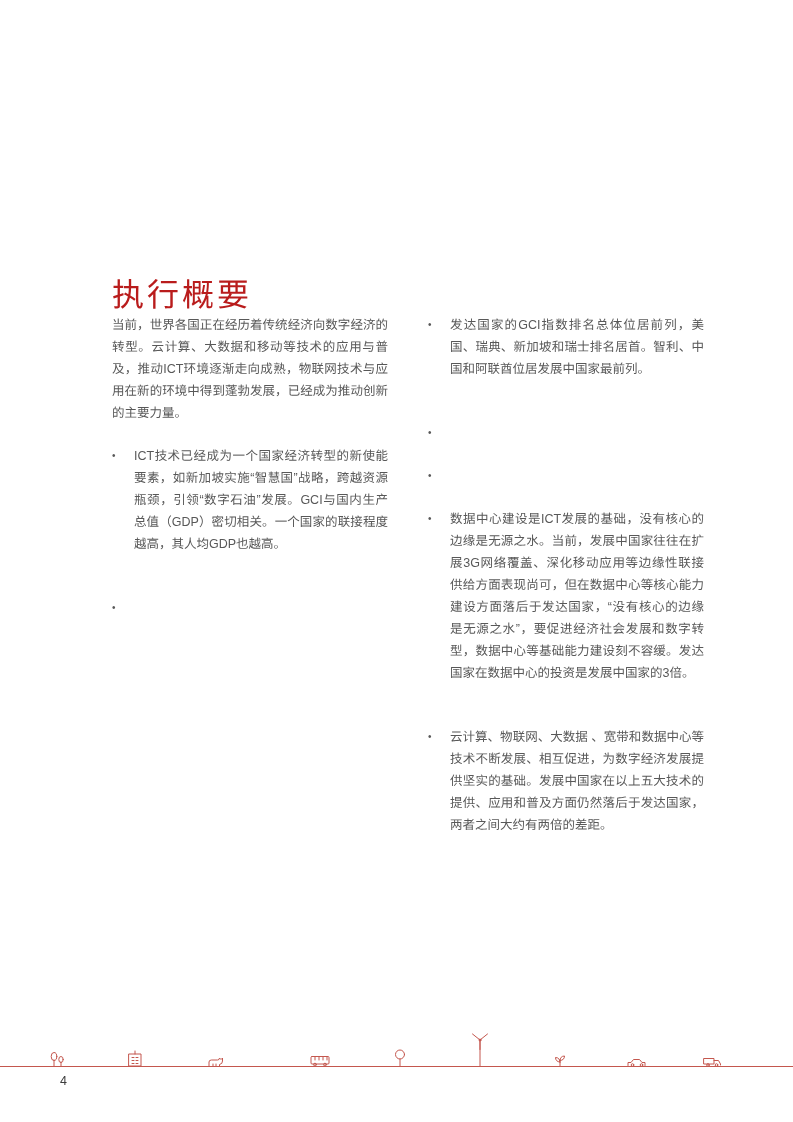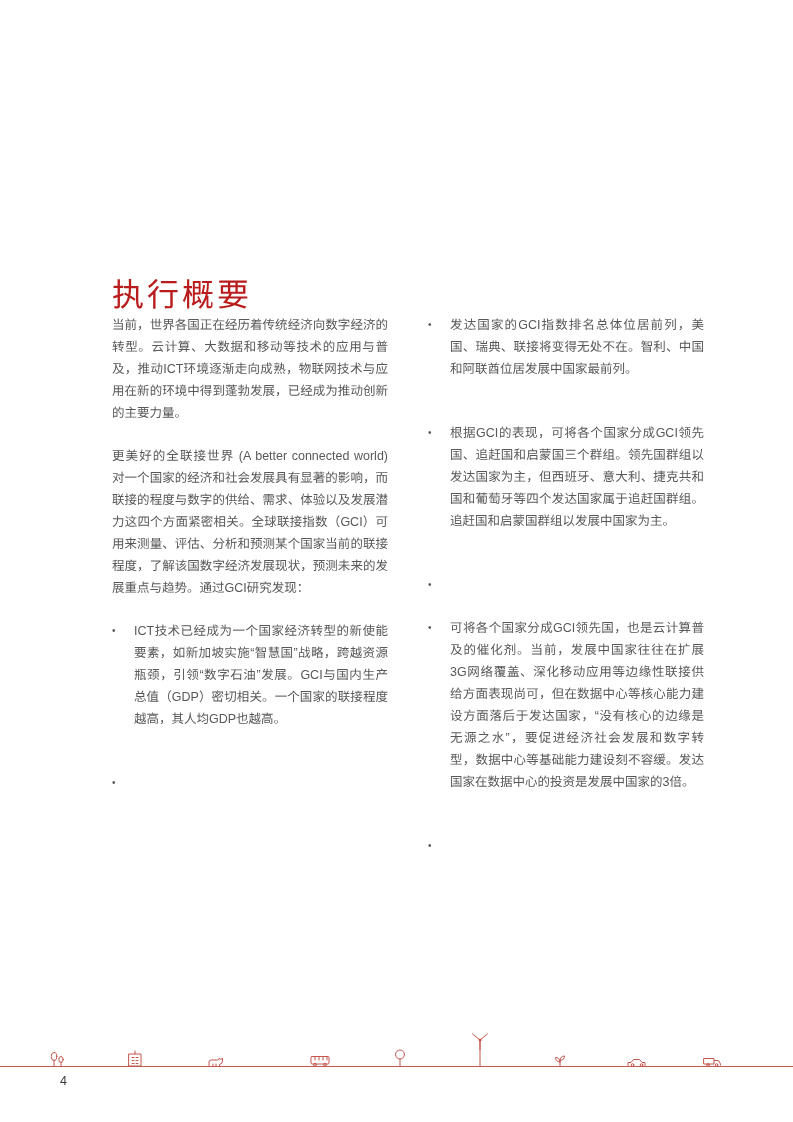--- a/index.html
+++ b/index.html
@@ -62,49 +62,48 @@
 <body>
 
 <div class="page">
 
   <h1 class="page-title">执行概要</h1>
 
   <div class="columns">
 
     <div class="col col-left body-text">
       <p class="para">当前，世界各国正在经历着传统经济向数字经济的转型。云计算、大数据和移动等技术的应用与普及，推动ICT环境逐渐走向成熟，物联网技术与应用在新的环境中得到蓬勃发展，已经成为推动创新的主要力量。</p>
-      <p class="para">更美好的全联接世界 (A better connected world) 对一个国家的经济和社会发展具有显著的影响，而联接的程度与数字的供给、需求、体验以及发展潜力这四个方面紧密相关。全球联接指数（GCI）可用来测量、评估、分析和预测某个国家当前的联接程度，了解该国数字经济发展现状，预测未来的发展重点与趋势。通过GCI研究发现：</p>
 
       <div class="bullet">
         <span class="marker">•</span>
         <p class="btext para">ICT技术已经成为一个国家经济转型的新使能要素，如新加坡实施“智慧国”战略，跨越资源瓶颈，引领“数字石油”发展。GCI与国内生产总值（GDP）密切相关。一个国家的联接程度越高，其人均GDP也越高。</p>
       </div>
       <div class="bullet">
         <span class="marker">•</span>
       </div>
     </div>
 
     <div class="col col-right body-text">
       <div class="bullet">
         <span class="marker">•</span>
-        <p class="btext para">发达国家的GCI指数排名总体位居前列，美国、瑞典、联接将变得无处不在。智利、中国和阿联酋位居发展中国家最前列。</p>
-      </div>
-      <div class="bullet">
-        <span class="marker">•</span>
-        <p class="btext para">根据GCI的表现，可将各个国家分成GCI领先国、追赶国和启蒙国三个群组。领先国群组以发达国家为主，但西班牙、意大利、捷克共和国和葡萄牙等四个发达国家属于追赶国群组。追赶国和启蒙国群组以发展中国家为主。</p>
+        <p class="btext para">发达国家的GCI指数排名总体位居前列，美国、瑞典、新加坡和瑞士排名居首。智利、中国和阿联酋位居发展中国家最前列。</p>
       </div>
       <div class="bullet">
         <span class="marker">•</span>
       </div>
       <div class="bullet">
         <span class="marker">•</span>
-        <p class="btext para">可将各个国家分成GCI领先国，也是云计算普及的催化剂。当前，发展中国家往往在扩展3G网络覆盖、深化移动应用等边缘性联接供给方面表现尚可，但在数据中心等核心能力建设方面落后于发达国家，“没有核心的边缘是无源之水”，要促进经济社会发展和数字转型，数据中心等基础能力建设刻不容缓。发达国家在数据中心的投资是发展中国家的3倍。</p>
       </div>
       <div class="bullet">
         <span class="marker">•</span>
+        <p class="btext para">数据中心建设是ICT发展的基础，没有核心的边缘是无源之水。当前，发展中国家往往在扩展3G网络覆盖、深化移动应用等边缘性联接供给方面表现尚可，但在数据中心等核心能力建设方面落后于发达国家，“没有核心的边缘是无源之水”，要促进经济社会发展和数字转型，数据中心等基础能力建设刻不容缓。发达国家在数据中心的投资是发展中国家的3倍。</p>
+      </div>
+      <div class="bullet">
+        <span class="marker">•</span>
+        <p class="btext para">云计算、物联网、大数据 、宽带和数据中心等技术不断发展、相互促进，为数字经济发展提供坚实的基础。发展中国家在以上五大技术的提供、应用和普及方面仍然落后于发达国家，两者之间大约有两倍的差距。</p>
       </div>
     </div>
 
   </div>
 
   <div class="skyline">
     <svg width="793" height="42" viewBox="0 0 793 42" xmlns="http://www.w3.org/2000/svg" stroke="#c4574e" fill="none" stroke-width="1" stroke-linecap="round" stroke-linejoin="round">
       <line x1="0" y1="40.5" x2="793" y2="40.5"></line>
 
       <g>

